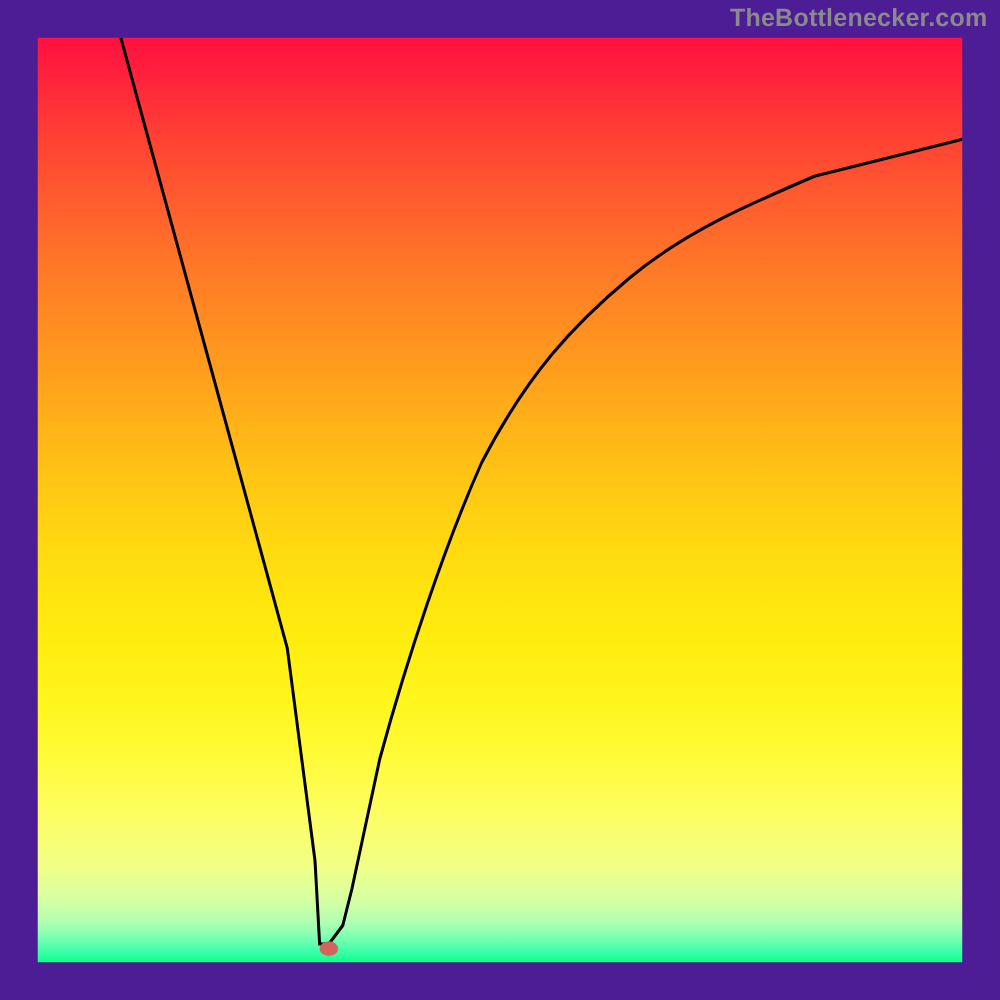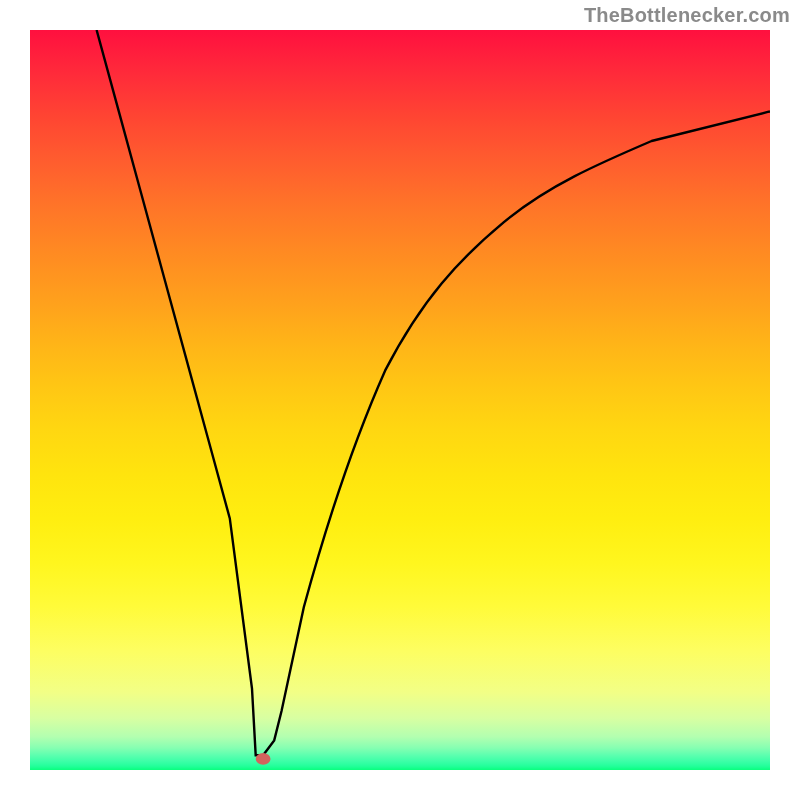--- a/index.html
+++ b/index.html
@@ -9,21 +9,21 @@
     height: 800px;
     background: #000;
     overflow: hidden;
   }
   .frame {
     position: absolute;
     left: 0;
     top: 0;
     width: 800px;
     height: 800px;
-    background: #ffffff;
+    background: #4c1d95;
   }
   .plot-area {
     position: absolute;
     left: 30px;
     top: 30px;
     width: 740px;
     height: 740px;
     overflow: hidden;
   }
   .gradient {

